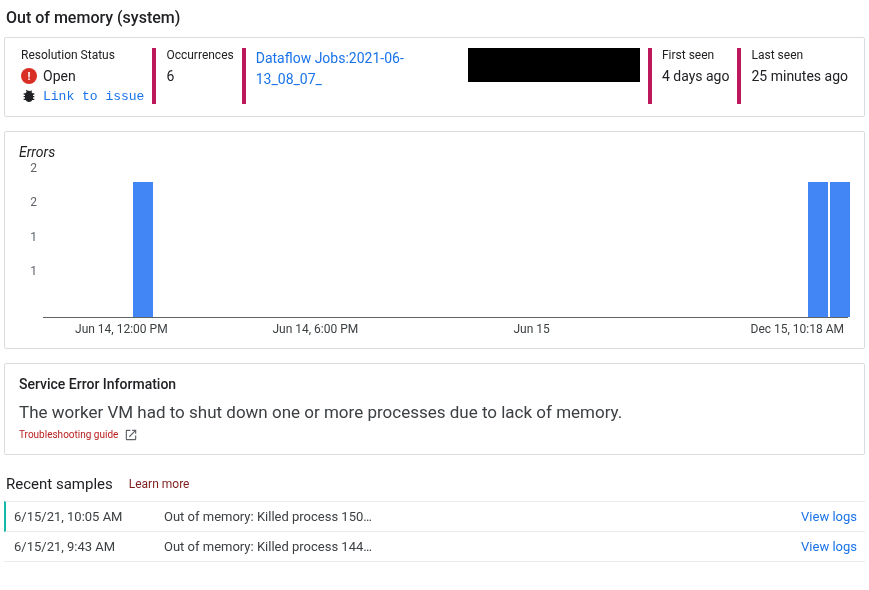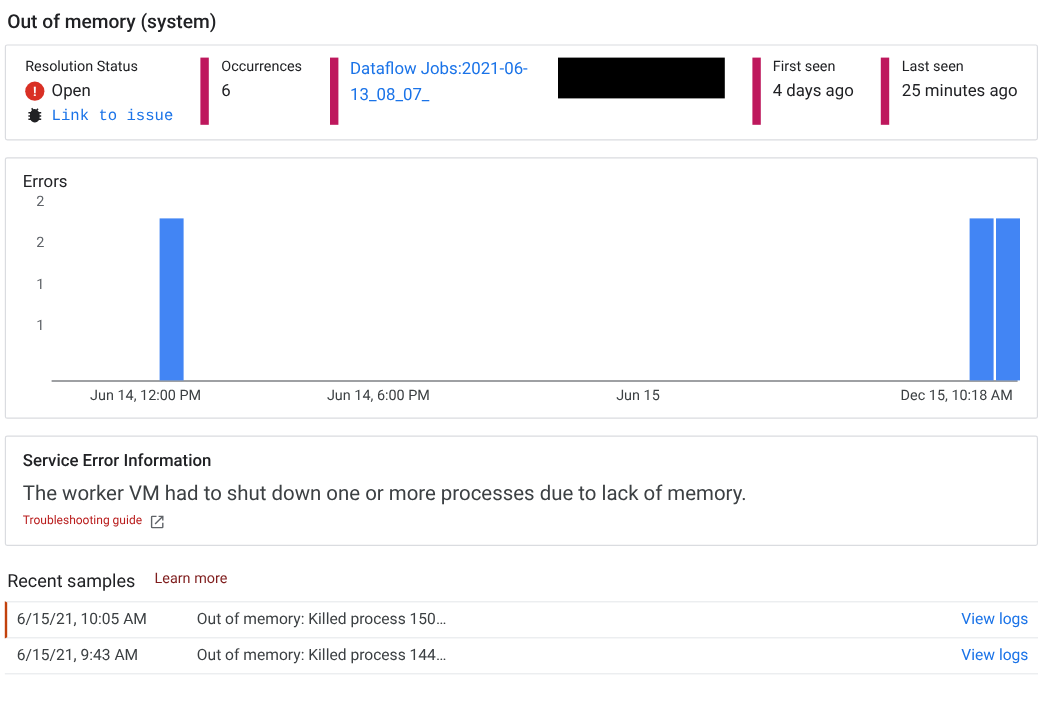--- a/index.html
+++ b/index.html
@@ -19,22 +19,22 @@
     .summary-card, .chart-card, .service-card {
       border: 1px solid #dadce0;
       border-radius: 2px;
       margin-bottom: 14px;
     }
     .summary-card {
       display: flex;
       padding: 10px 16px 12px 16px;
     }
     .summary-col {
-      padding-right: 23px;
-      border-right: 7px solid #be185d;
+      padding-right: 8px;
+      border-right: 4px solid #be185d;
       margin-right: 10px;
     }
     .summary-col:last-child { border-right: none; margin-right: 0; padding-right: 0; }
     .summary-col.seenin { flex: 1; }
     .summary-label {
       font-size: 12px;
       color: #202124;
       margin-bottom: 6px;
     }
     .summary-value {
@@ -57,21 +57,21 @@
     .seenin-list { display: flex; align-items: flex-start; gap: 6px; }
     .seenin-links a {
       display: block; color: #1a73e8; font-size: 14px;
       text-decoration: none; line-height: 1.5; cursor: pointer;
     }
     .redact {
       width: 178px; height: 34px; background: #000;
     }
     
     .chart-card { padding: 12px 14px 6px 14px; }
-    .chart-title { font-size: 14px; margin-bottom: 8px; }
+    .chart-title { font-size: 14px; margin-bottom: 8px; font-style: italic; }
     .chart-area { position: relative; height: 150px; margin-left: 24px; margin-right: 2px; }
     .chart-plot {
       position: absolute; left: 0; right: 0; bottom: 0; top: 0;
       border-bottom: 1px solid #5f6368;
     }
     .bar {
       position: absolute; bottom: 0; width: 20px;
       background: #4285f4;
     }
     .y-ticks { position: absolute; left: -24px; top: 0; bottom: 0; width: 22px; }
@@ -80,31 +80,31 @@
     .x-tick { position: absolute; font-size: 12px; color: #3c4043; transform: translateX(-50%); top: 4px; white-space: nowrap; }
     .x-tick.right-align { transform: translateX(-100%); }
     .x-tick.left-align { transform: translateX(0%); }
     
     .service-card { padding: 12px 14px; }
     .service-title { font-size: 14px; font-weight: 500; margin-bottom: 10px; }
     .service-text { font-size: 17px; color: #3c4043; margin-bottom: 4px; }
     .service-link { display: inline-flex; align-items: center; gap: 6px; color: #b91c1c; font-size: 10px; text-decoration: none; cursor: pointer; }
     .ext-icon { width: 14px; height: 14px; color: #5f6368; }
     
-    .samples-header { display: flex; align-items: flex-start; gap: 16px; margin: 20px 0 8px 2px; }
+    .samples-header { display: flex; align-items: center; gap: 16px; margin: 20px 0 8px 2px; }
     .samples-title { font-size: 15px; font-weight: 400; }
     .samples-learn { color: #7f1d1d; font-size: 12px; text-decoration: none; cursor: pointer; }
     .samples-table { width: 100%; }
     .sample-row {
       display: flex; align-items: center;
       padding: 7px 8px 7px 10px;
       border-bottom: 1px solid #e8eaed;
       font-size: 13px;
     }
-    .sample-row:first-child { border-top: 1px solid #e8eaed; border-left: 2px solid #c2410c; padding-left: 8px; }
+    .sample-row:first-child { border-top: 1px solid #e8eaed; border-left: 2px solid #14b8a6; padding-left: 8px; }
     .sample-time { width: 150px; color: #3c4043; }
     .sample-msg { flex: 1; color: #3c4043; }
     .sample-viewlogs { color: #1a73e8; text-decoration: none; font-size: 13px; cursor: pointer; }
   </style>
 </head>
 <body>
 
 <div class="page-title">Out of memory (system)</div>
 
 <div class="summary-card">

